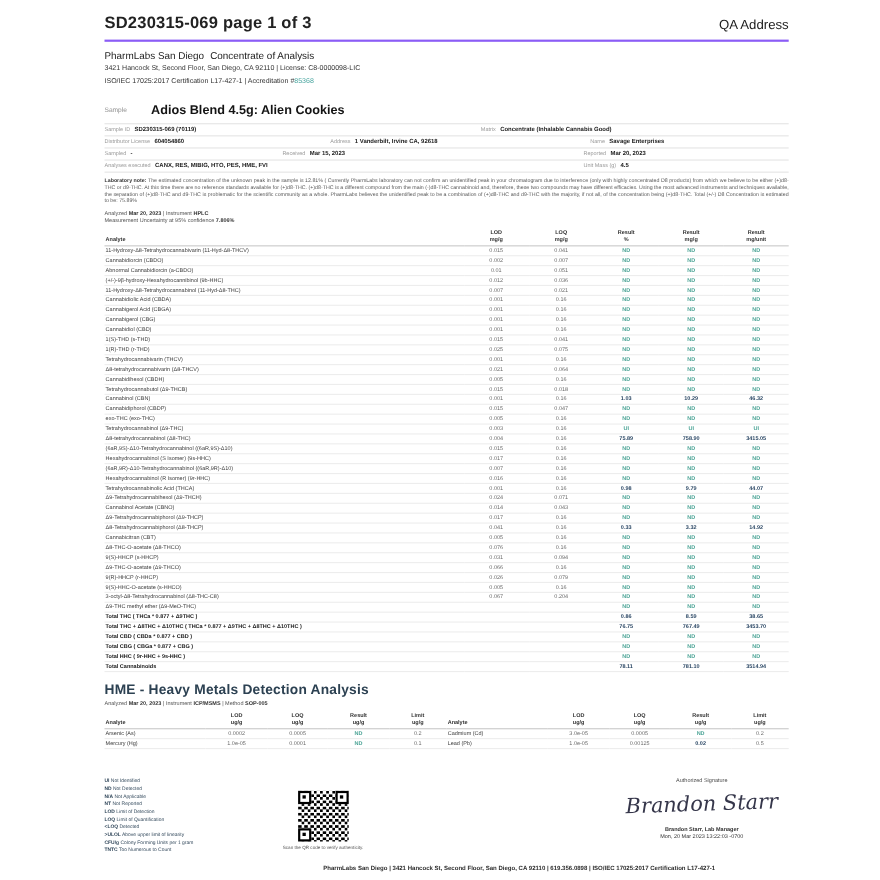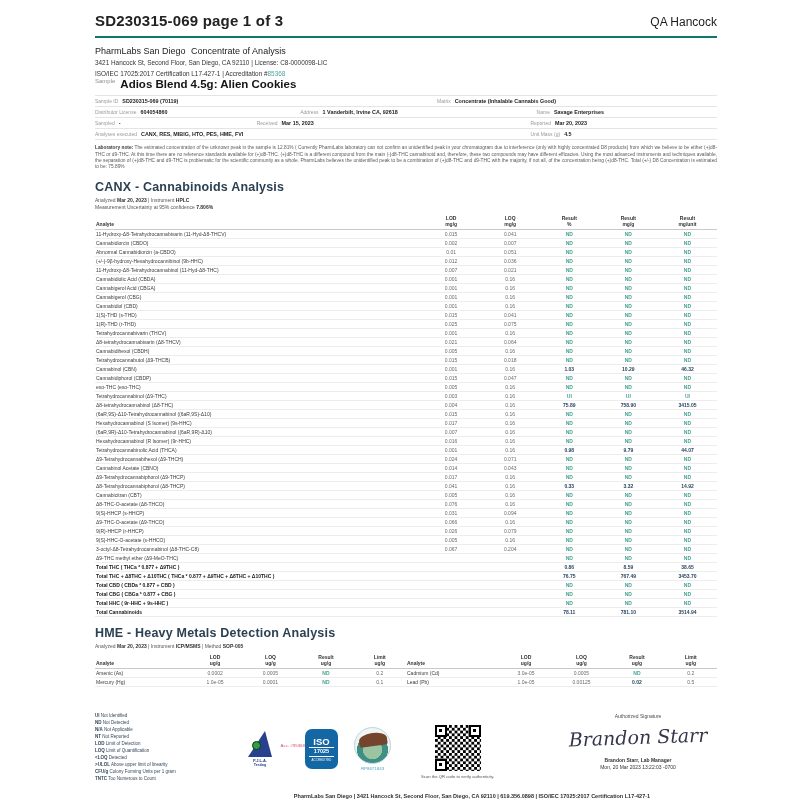--- a/index.html
+++ b/index.html
@@ -1,37 +1,37 @@
 <!DOCTYPE html>
 <html><head>
 <meta charset="utf-8">
 <style>
   * { margin:0; padding:0; box-sizing:border-box; }
   html,body { width:800px; height:800px; background:#fff; font-family:"Liberation Sans", sans-serif; color:#222; overflow:hidden; }
   .page { width:622px; margin-left:95px; padding-top:12px; }
 
   
-  .doc-header { display:flex; justify-content:space-between; align-items:flex-end; padding-bottom:7px; border-bottom:2px solid #0f766e; }
+  .doc-header { display:flex; justify-content:space-between; align-items:flex-end; padding-bottom:7px; border-bottom:2px solid #8b5cf6; }
   .doc-title { font-size:15px; font-weight:bold; letter-spacing:.2px; }
   .qa { font-size:12px; color:#1c1c1c; }
 
   .lab-row { display:flex; justify-content:space-between; margin-top:8px; }
   .lab-name-line { font-size:9px; }
   .lab-name { font-weight:normal; margin-right:3px; }
   .addr { font-size:6.4px; color:#333; margin-top:2.5px; line-height:1.35; }
   .acc-link { color:#4aa6a0; text-decoration:none; cursor:pointer; }
 
   .sdpl-logo { display:flex; align-items:center; gap:3px; }
   .globe { width:23px; height:23px; border-radius:50%; border:2.5px solid #cf9340;
            background: radial-gradient(circle at 38% 35%, #dcecc2 0 26%, #7db45a 27% 58%, #3e7d46 59% 100%); }
   .sd { font-size:13px; font-weight:bold; color:#6aa13f; }
   .ph { font-size:13px; font-weight:bold; color:#55606b; }
   .lb { font-size:13px; font-weight:bold; color:#2fb3c7; }
 
-  .sample-line { margin-top:0; display:flex; align-items:flex-start; gap:5px; }
+  .sample-line { margin-top:17px; display:flex; align-items:center; gap:22px; }
   .sample-label { font-size:6px; color:#909090; }
   .sample-name { font-size:11.5px; font-weight:bold; color:#141414; }
 
   
   .info { margin-top:5px; border-top:1px solid #e4e4e4; }
   .info-row { display:flex; border-bottom:1px solid #e4e4e4; padding:2px 0; }
   .cell { display:flex; gap:4px; align-items:baseline; }
   .lbl { font-size:5px; color:#9a9a9a; }
   .val { font-size:5.4px; font-weight:bold; color:#1d1d1d; }
   .w55{width:55%;} .w45{width:45%;} .w33{width:33%;} .w38{width:38%;} .w29{width:29%;}
@@ -106,21 +106,21 @@
   .f-center { flex:1; padding:0 6px; }
   .f-company { font-size:5.5px; font-weight:bold; color:#2e2e2e; text-align:center; }
 </style>
 </head>
 <body>
 
 <div class="page">
 
   <div class="doc-header">
     <div class="doc-title">SD230315-069 page 1 of 3</div>
-    <div class="qa">QA Hancock</div>
+    <div class="qa">QA Address</div>
   </div>
 
   <div class="lab-row">
     <div>
       <div class="lab-name-line">
         <span class="lab-name">PharmLabs San Diego</span>
         <span class="coa-label">Concentrate of Analysis</span>
       </div>
       <div class="addr">3421 Hancock St, Second Floor, San Diego, CA 92110 |  License: C8-0000098-LIC</div>
       <div class="addr">
@@ -183,21 +183,20 @@
           <span class="val">4.5</span>
         </div>
     </div>
   </div>
 
   <div class="note">
     <span class="note-label">Laboratory note:</span>
     <span>The estimated concentration of the unknown peak in the sample is 12.81% ( Currently PharmLabs laboratory can not confirm an unidentified peak in your chromatogram due to interference (only with highly concentrated D8 products) from which we believe to be either (+)d8-THC or d9-THC. At this time there are no reference standards available for (+)d8-THC. (+)d8-THC is a different compound from the main (-)d8-THC cannabinoid and, therefore, these two compounds may have different efficacies. Using the most advanced instruments and techniques available, the separation of (+)d8-THC and d9-THC is problematic for the scientific community as a whole. PharmLabs believes the unidentified peak to be a combination of (+)d8-THC and d9-THC with the majority, if not all, of the concentration being (+)d8-THC. Total (+/-) D8 Concentration is estimated to be: 75.89%</span>
   </div>
 
-  <div class="section-title">CANX - Cannabinoids Analysis</div>
   <div class="meta">
     <span>Analyzed</span>
     <span class="mv">Mar 20, 2023</span>
     <span>|</span>
     <span>Instrument</span>
     <span class="mv">HPLC</span>
   </div>
   <div class="meta meta-row2">
     <span>Measurement Uncertainty at 95% confidence</span>
     <span class="mv">7.806%</span>
@@ -699,38 +698,20 @@
 
         <div class="lg"><span class="ab">&lt;LOQ</span> <span>Detected</span></div>
 
         <div class="lg"><span class="ab">&gt;ULOL</span> <span>Above upper limit of linearity</span></div>
 
         <div class="lg"><span class="ab">CFU/g</span> <span>Colony Forming Units per 1 gram</span></div>
 
         <div class="lg"><span class="ab">TNTC</span> <span>Too Numerous to Count</span></div>
       </div>
 
-    <div class="badges">
-      <div class="pjla">
-        <div class="pjla-tri"></div>
-        <div class="pjla-dot"></div>
-        <div class="pjla-name">P.J.L.A.</div>
-        <div class="pjla-sub">Testing</div>
-        <div class="pjla-acc">Acc. #95368</div>
-      </div>
-      <div class="iso-badge">
-        <div class="iso-t">ISO</div>
-        <div class="iso-m">17025</div>
-        <div class="iso-b">ACCREDITED</div>
-      </div>
-      <div class="emblem-wrap">
-        <div class="emblem"></div>
-        <div class="emblem-code">RP8671843</div>
-      </div>
-    </div>
 
     <div class="qr-wrap">
       <div class="qr">
         <div class="f f1"></div>
         <div class="f f2"></div>
         <div class="f f3"></div>
       </div>
       <div class="qr-caption">Scan the QR code to verify authenticity.</div>
     </div>
 

